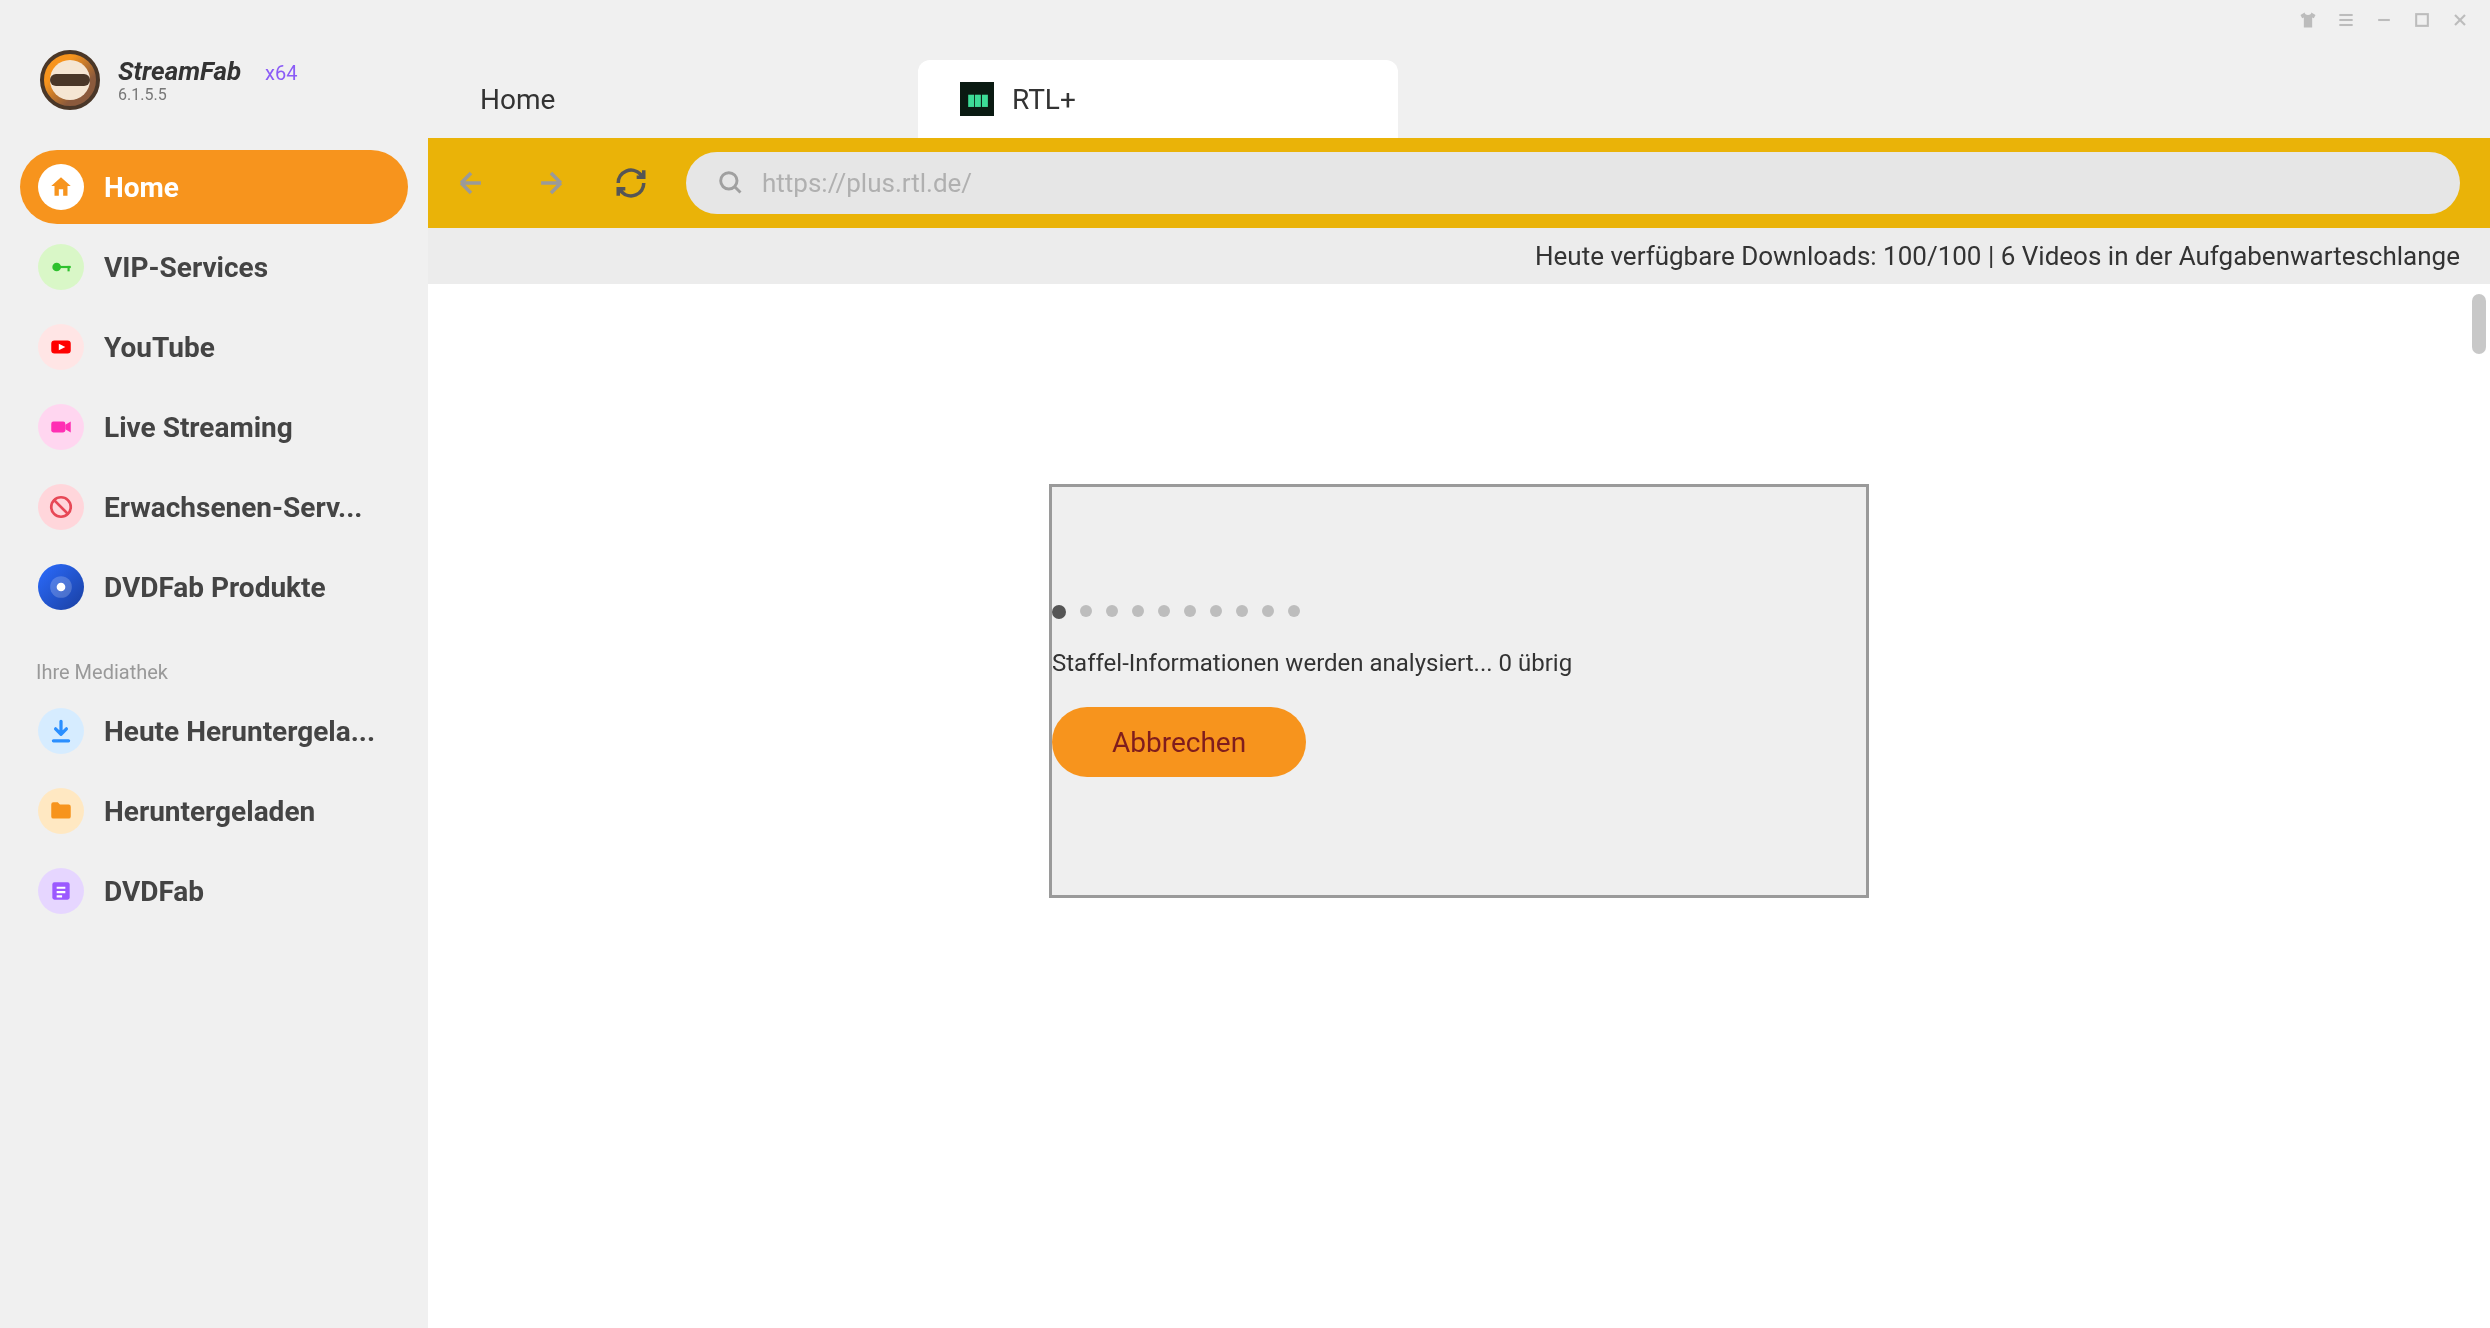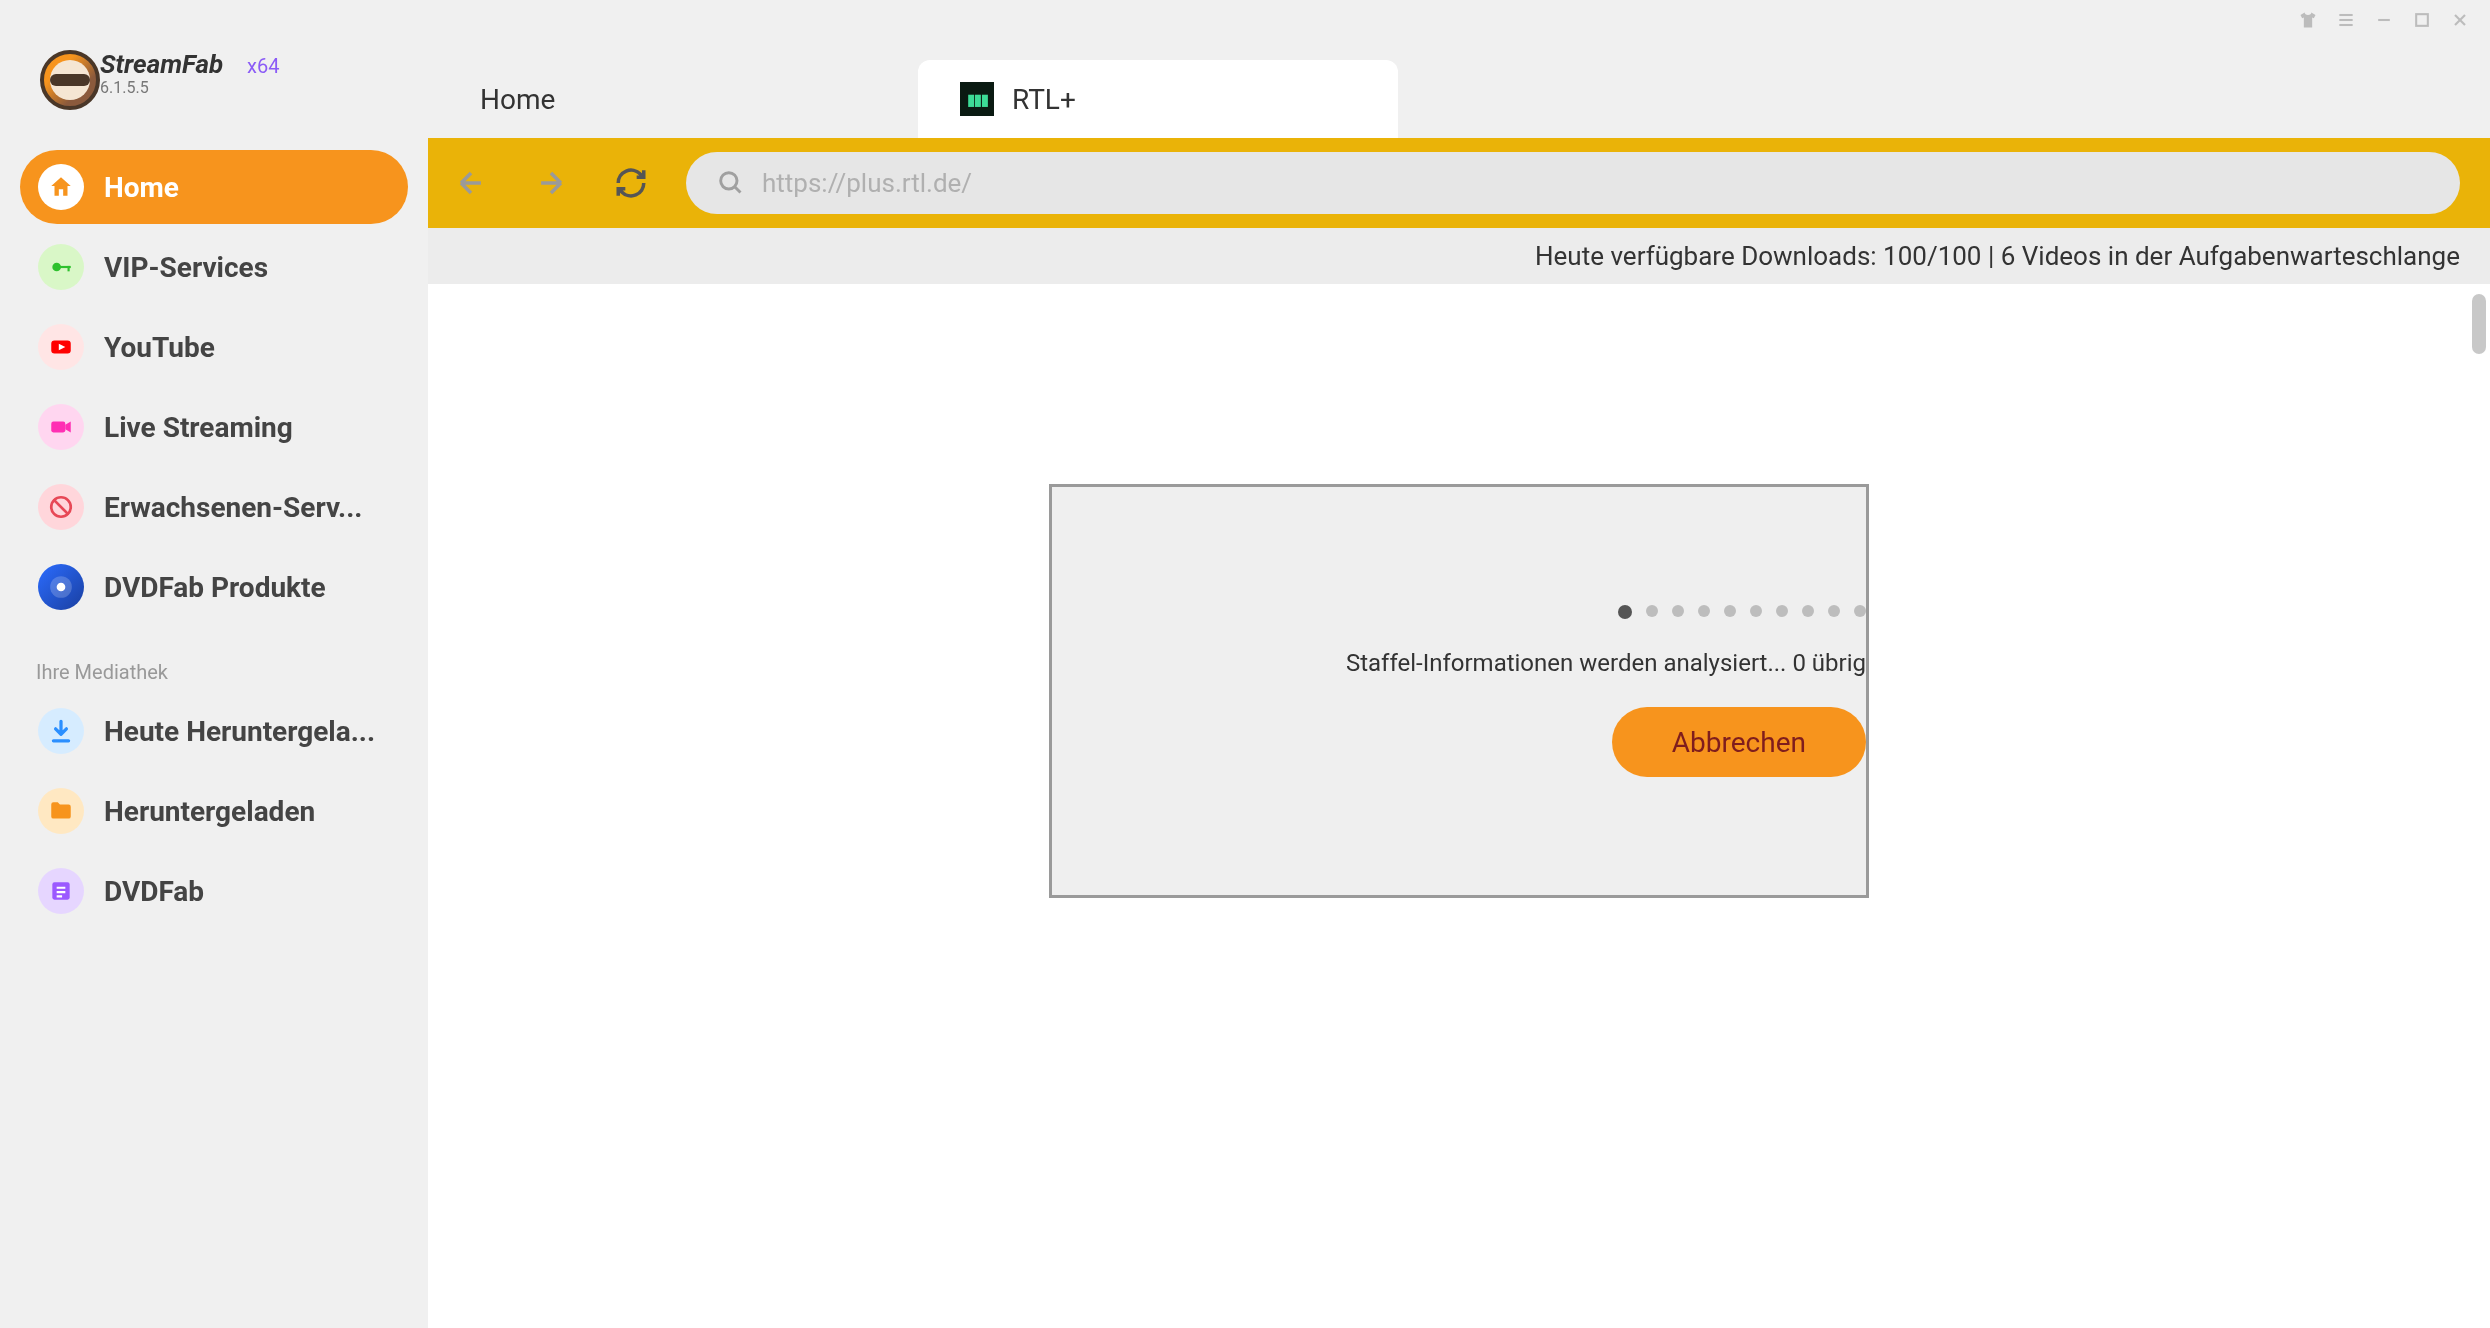--- a/index.html
+++ b/index.html
@@ -14,21 +14,21 @@
   gap:18px; padding:0 20px; z-index:100;
 }
 .titlebar .tb-icon { width:20px; height:20px; color:#bcbcbc; display:flex; align-items:center; justify-content:center; cursor:pointer; }
 .titlebar .tb-icon svg { width:20px; height:20px; }
 
 
 .sidebar {
   width:428px; min-width:428px; background:#f0f0f0; padding-top:50px; height:100%;
   display:flex; flex-direction:column;
 }
-.brand { display:flex; padding:0 30px 40px 40px; }
+.brand { display:flex; align-items:center; gap:18px; padding:0 30px 40px 40px; }
 .brand-logo {
   width:60px; height:60px; border-radius:50%; background:linear-gradient(135deg,#f7941d 30%,#8b5a3c 70%);
   border:4px solid #4a3728; position:relative; overflow:hidden;
 }
 .brand-logo::before {
   content:""; position:absolute; inset:6px; border-radius:50%; background:#f5e6d3;
 }
 .brand-logo::after {
   content:""; position:absolute; width:40px; height:12px; background:#4a3728; border-radius:10px;
   top:50%; left:50%; transform:translate(-50%,-50%);
@@ -101,21 +101,21 @@
 .statusbar { background:#ececec; height:56px; display:flex; align-items:center; justify-content:flex-end; padding:0 30px; font-size:26px; color:#333; }
 
 
 .content { flex:1; background:#fff; position:relative; }
 .scrollbar { position:absolute; right:4px; top:10px; width:14px; height:60px; background:#c8c8c8; border-radius:7px; }
 
 
 .modal {
   position:absolute; left:50%; top:200px; transform:translateX(-50%);
   width:820px; height:414px; background:#efefef; border:3px solid #9a9a9a;
-  display:flex; flex-direction:column; align-items:flex-end; justify-content:center; gap:30px;
+  display:flex; flex-direction:column; align-items:flex-start; justify-content:center; gap:30px;
 }
 .spinner { display:flex; gap:14px; }
 .spinner .dot { width:12px; height:12px; border-radius:50%; background:#bdbdbd; }
 .spinner .dot:first-child { background:#555; width:14px; height:14px; }
 .modal-text { font-size:24px; color:#333; }
 .modal-btn {
   background:#f7941d; color:#7f1d1d; height:70px; padding:0 60px; border:none; border-radius:35px;
   font-size:28px; cursor:pointer;
 }
 

